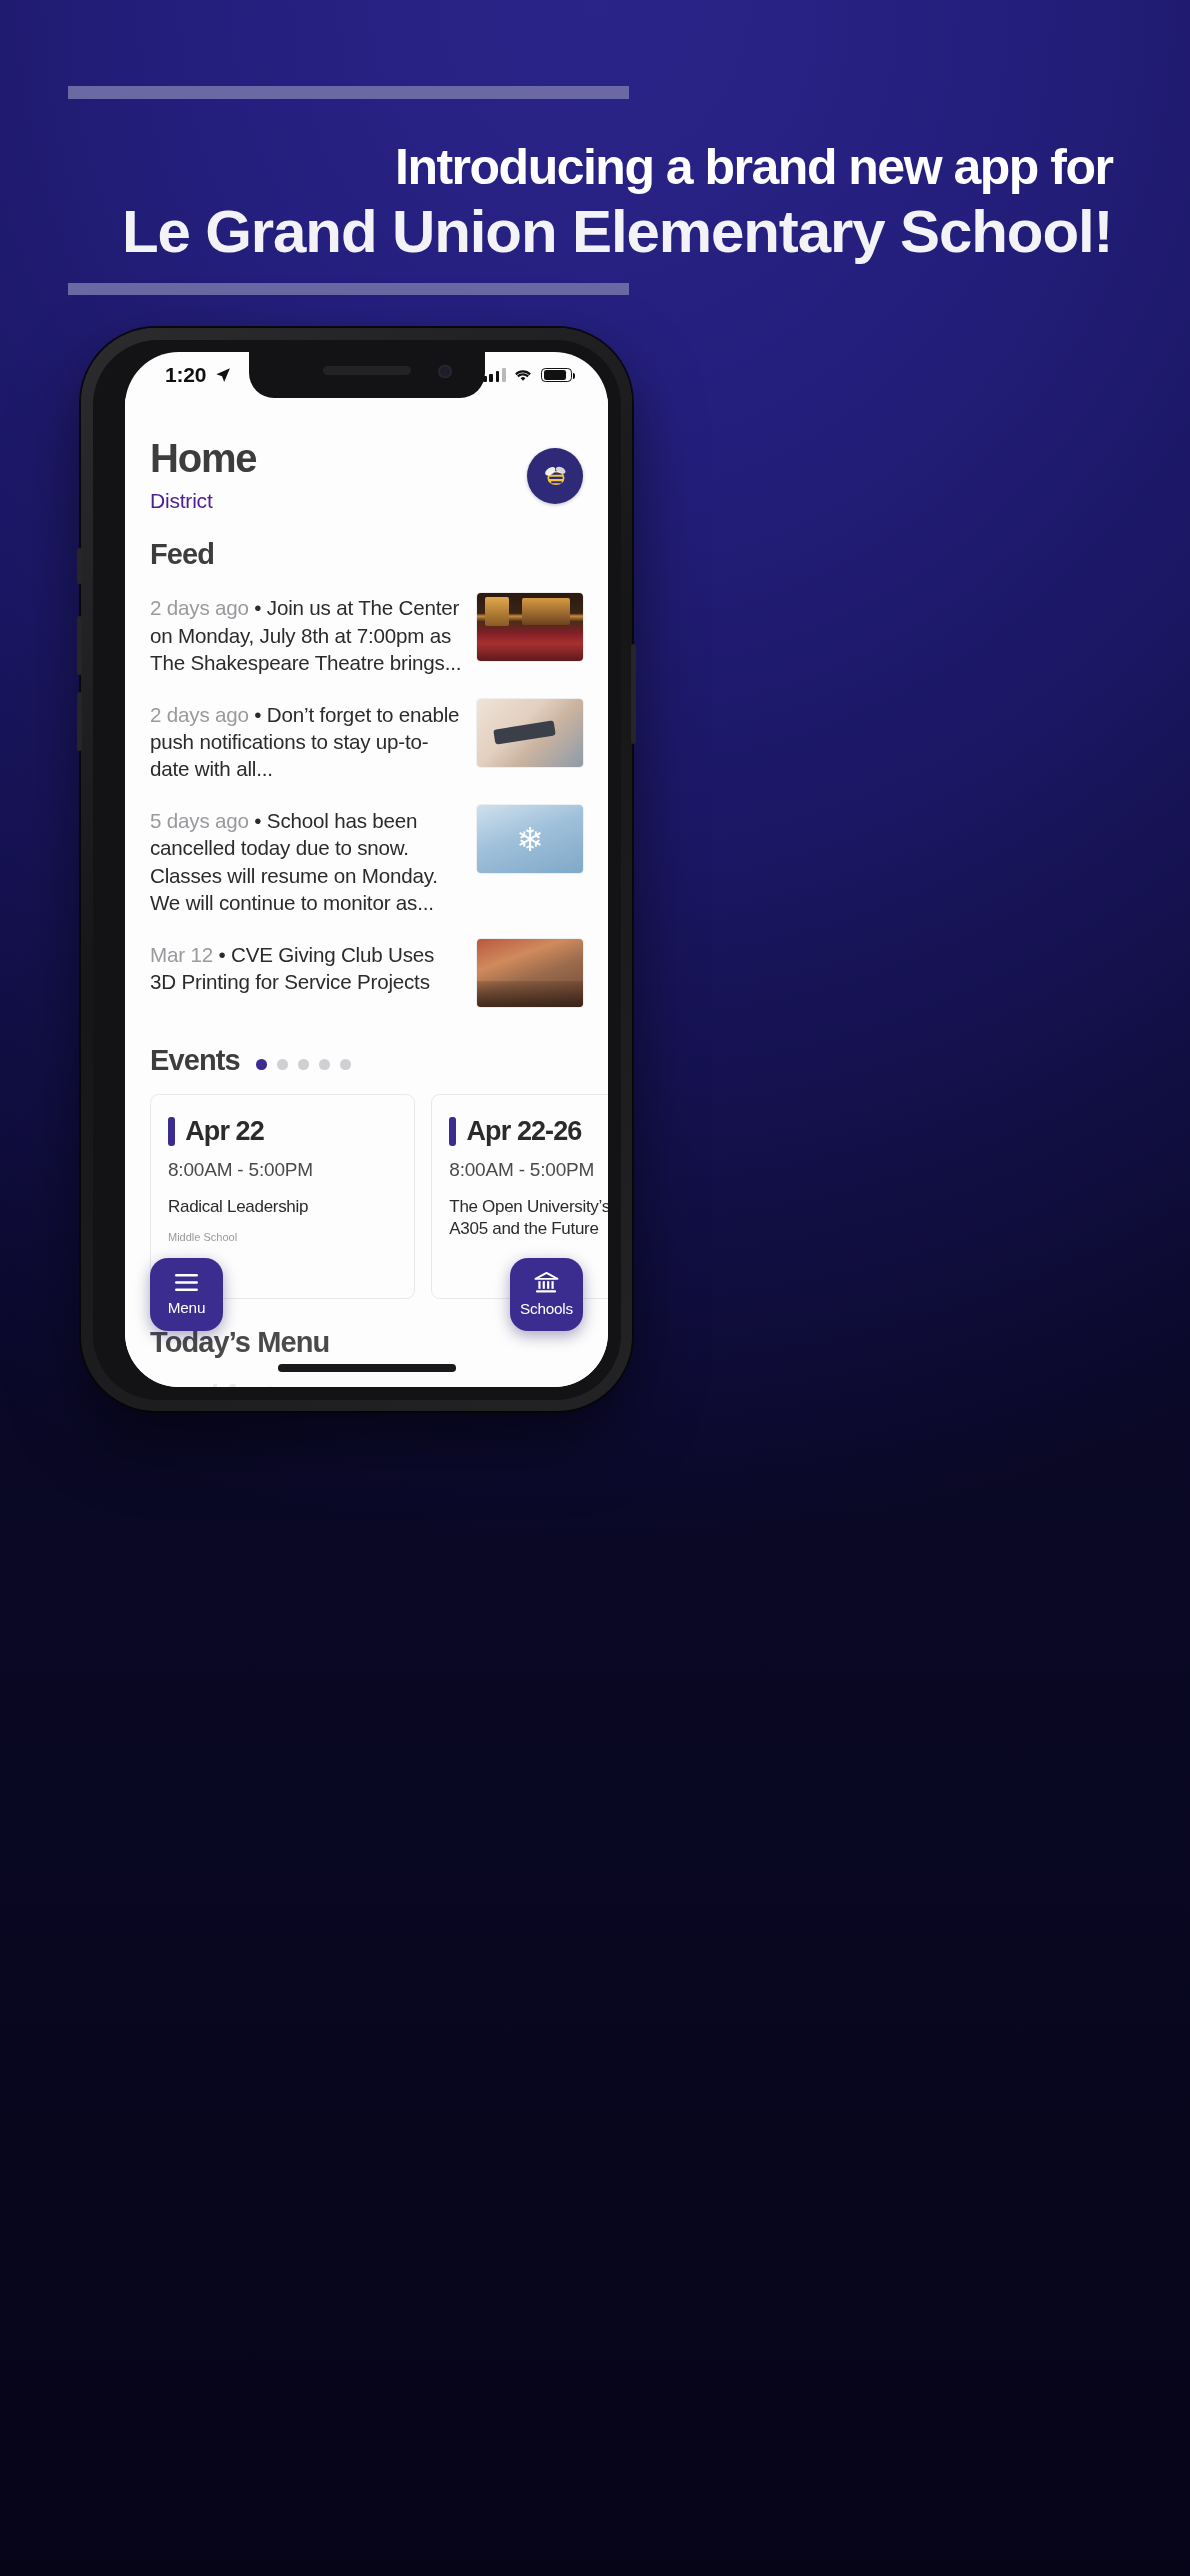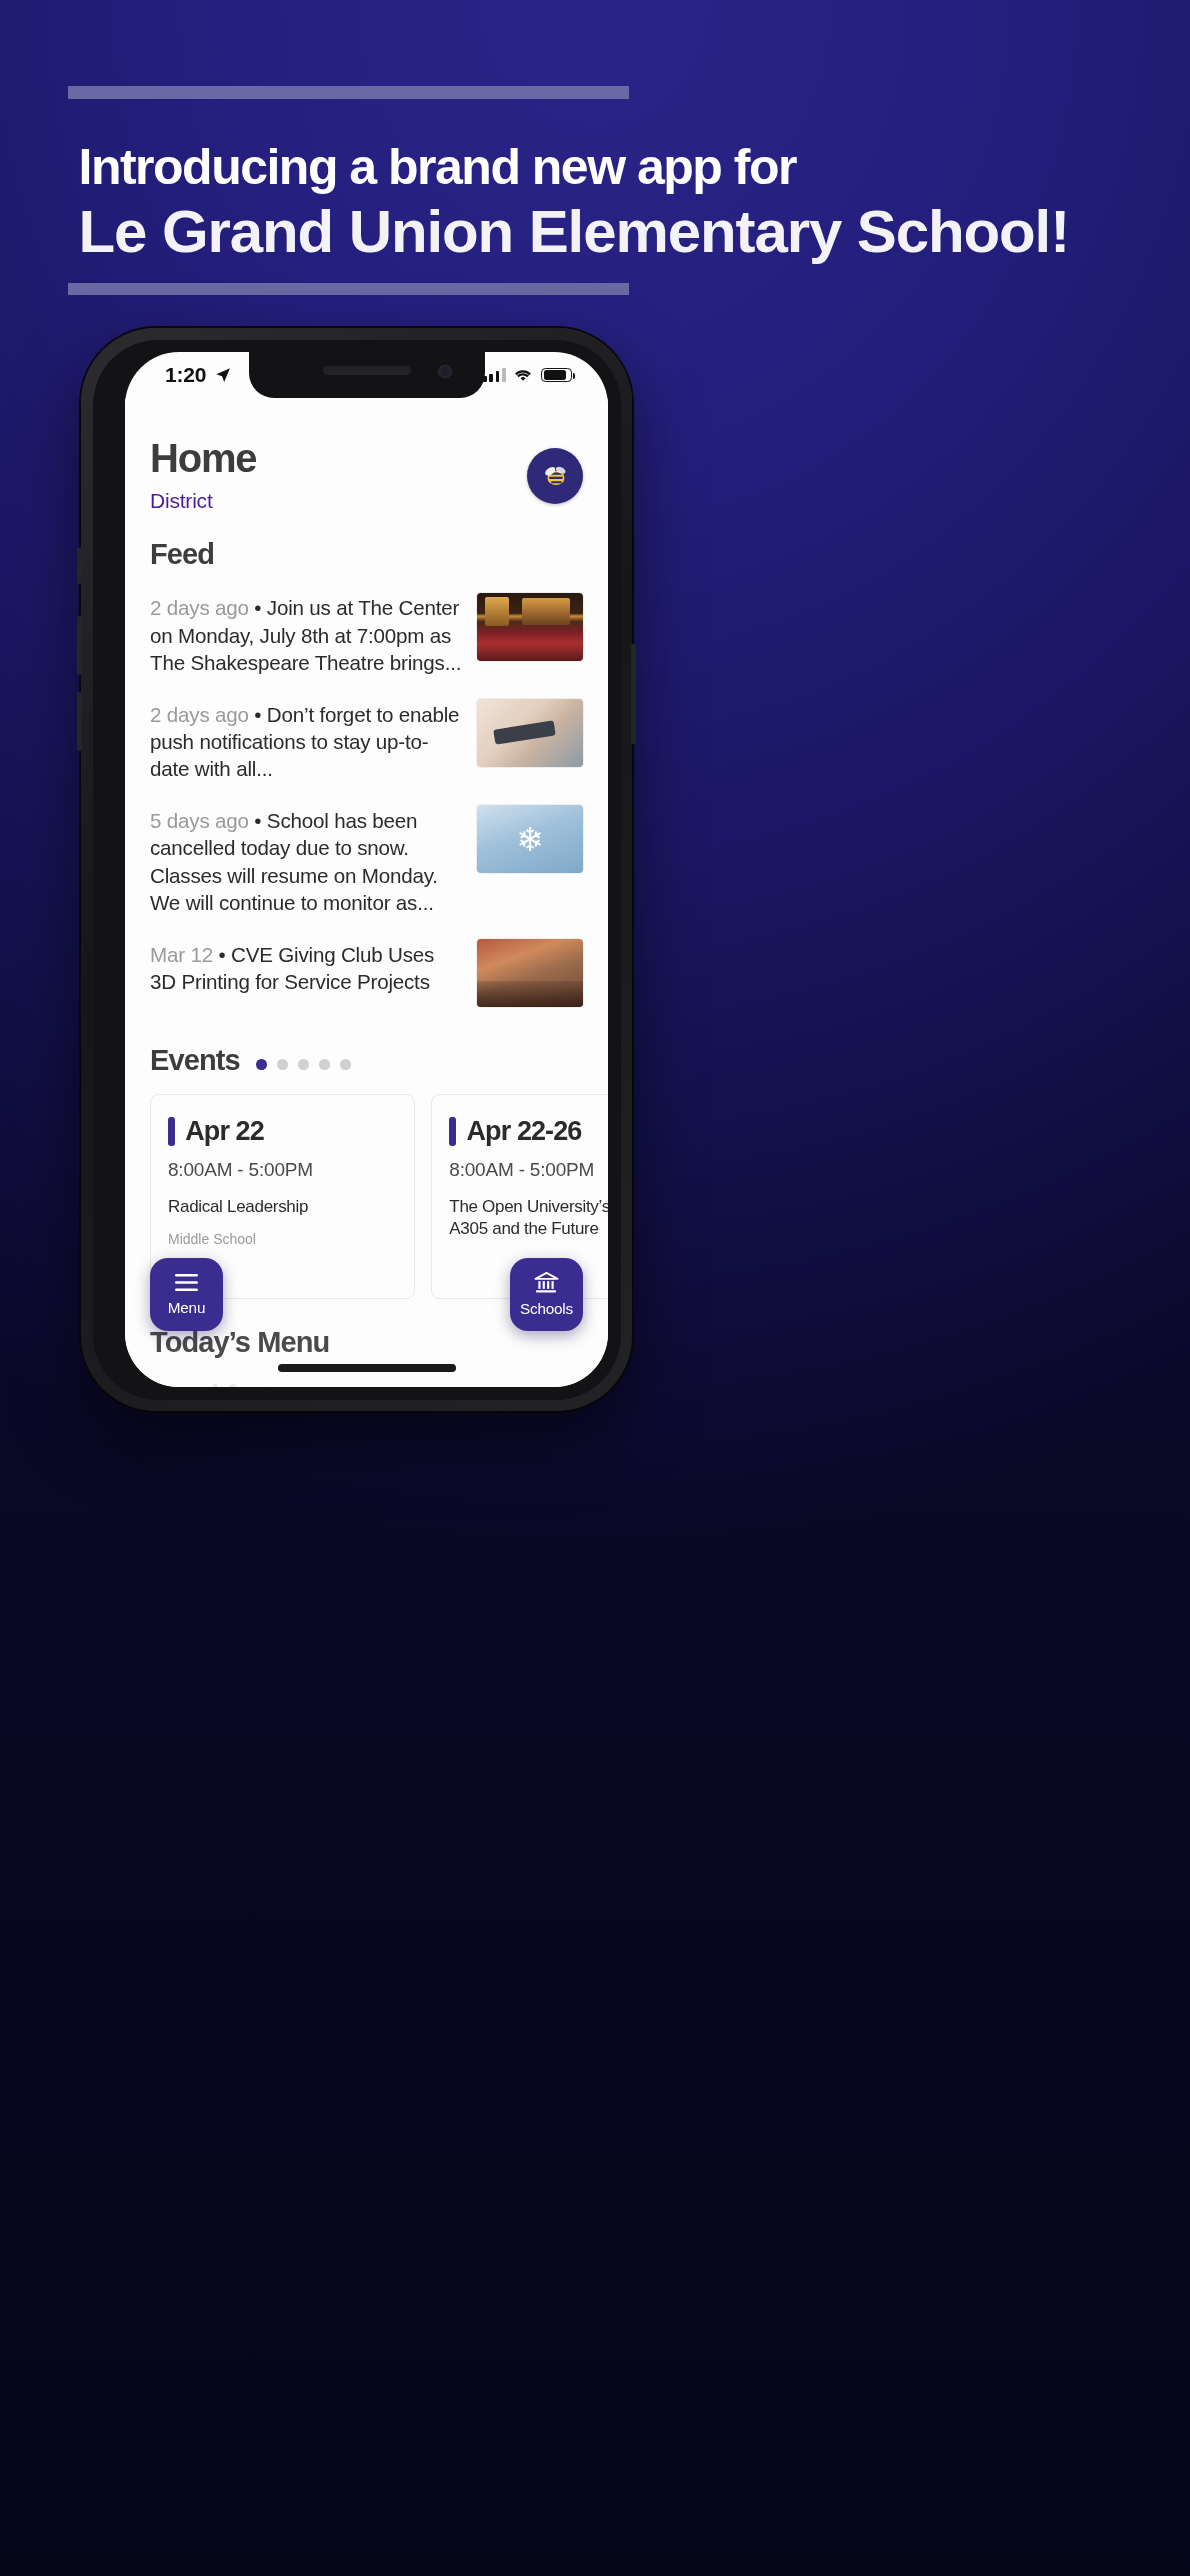--- a/index.html
+++ b/index.html
@@ -21,21 +21,21 @@
     content:""; position:absolute; inset:0;
     background:linear-gradient(180deg, rgba(42,36,137,0) 55%, rgba(5,4,20,.75) 100%);
   }
 
   
   .headline-block{
     position:absolute; left:68px; top:86px; width:1054px; z-index:5;
   }
   .rule{ height:12.5px; background:#6a69a3; width:561px; }
   .rule.bottom{ margin-top:18px; }
-  .headline-text{ padding:42px 9.6px 0 10.5px; }
+  .headline-text{ padding:42px 9.6px 0 10.5px;text-align:right; }
   .headline-1{
     font-size:50px; font-weight:bold; color:#ffffff;
     letter-spacing:-1.5px; line-height:1.07; white-space:nowrap;
   }
   .headline-2{
     font-size:60px; font-weight:700; color:#f2f2f7;
     letter-spacing:-1.1px; line-height:1.12; margin-top:3.8px; white-space:nowrap;
   }
 
   
@@ -205,21 +205,21 @@
   .ev-date{
     font-size:27px; font-weight:bold; color:#2b2b2b; letter-spacing:-0.9px;
   }
   .ev-time{
     font-size:19px; color:#4a4a4a; margin-top:12.5px; letter-spacing:-0.2px;
   }
   .ev-name{
     font-size:17px; color:#2b2b2b; margin-top:15.3px;
     line-height:1.25; letter-spacing:-0.3px;
   }
-  .ev-loc{ font-size:14px; color:#9a9a9e; margin-top:13.4px; }
+  .ev-loc{ font-size:11px; color:#9a9a9e; margin-top:13.4px; }
 
   .menu-title{
     font-size:29px; font-weight:bold; color:#4a4a4a;
     letter-spacing:-0.9px; margin-top:27px;
   }
   .menu-fade{
     font-size:29px; font-weight:bold; color:#ebebef;
     letter-spacing:-0.9px; margin-top:21px;
   }
 

